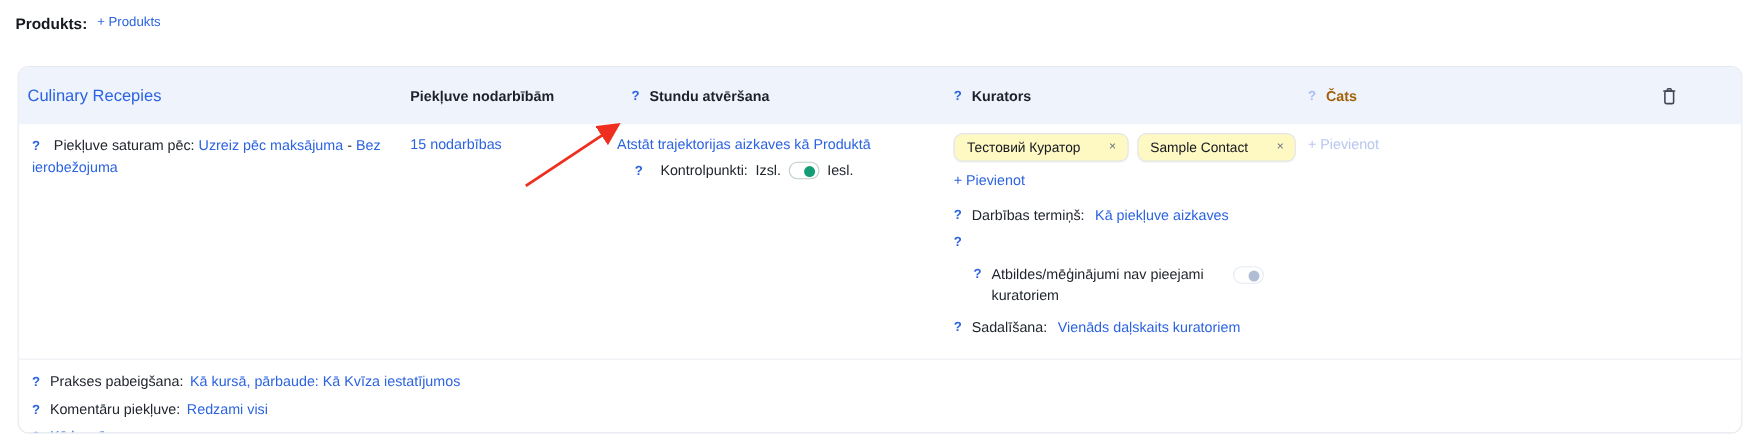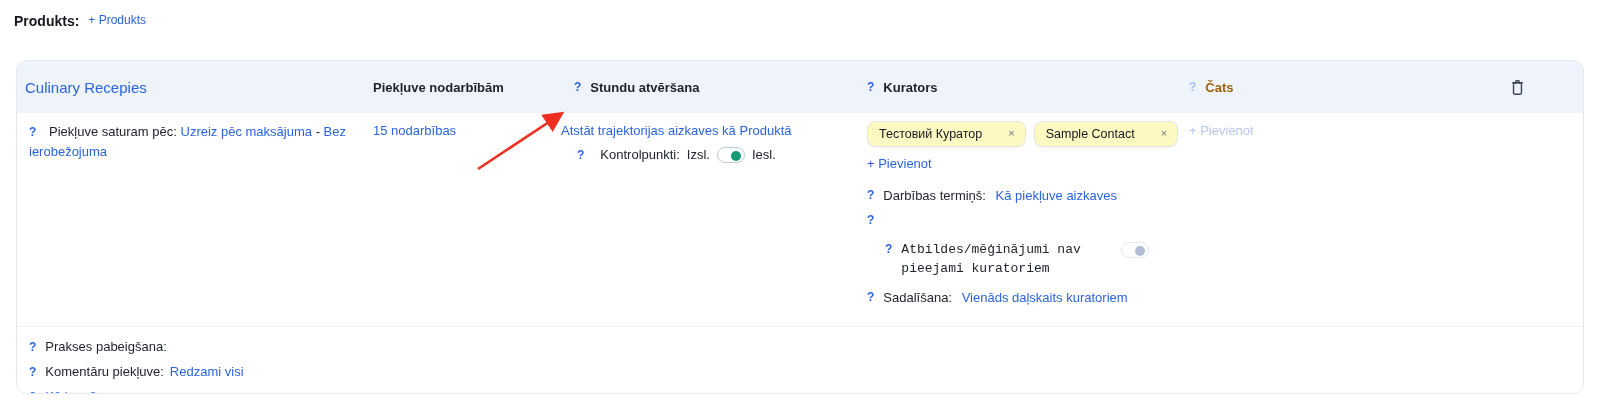--- a/index.html
+++ b/index.html
@@ -93,21 +93,21 @@
     padding: 3px 10px 4px 11px; font-size: 12.5px; color: #15181e;
     box-shadow: 0 1px 1px rgba(20,30,60,.04);
     height: 26px;
   }
   .tag .tag-x { color: #6d7683; font-size: 11px; cursor: pointer; line-height: 1; }
   .add-link { display: inline-block; margin-top: 7px; font-size: 13px; }
   .settings { margin-top: 12px; }
   .setting { display: flex; align-items: flex-start; margin-bottom: 6px; line-height: 19px; }
   .setting .stext { display: inline; }
   .setting.indent { margin-left: 18px; margin-top: 10px; margin-bottom: 10px; }
-  .setting.indent .stext { max-width: 218px; font-family: Liberation Mono, monospace; }
+  .setting.indent .stext { max-width: 218px; }
   .setting .toggle { margin-left: auto; margin-right: 32px; margin-top: 2px; }
   .pale-link { color: #b9c6f0; cursor: pointer; }
 
   
   .divider { border-top: 1px solid #eaedf2; }
   .card-footer { padding: 10px 0 0 12px; }
   .f-row { display: flex; align-items: center; margin-bottom: 5px; line-height: 20px; }
   .f-row .f-label { margin-right: 6px; }
 
   
@@ -232,20 +232,21 @@
 
     <div></div>
   </div>
 
   <div class="divider"></div>
 
   <div class="card-footer">
     <div class="f-row">
       <span class="help">?</span>
       <span class="f-label">Prakses pabeigšana:</span>
+      <a class="link">Kā kursā, pārbaude: Kā Kvīza iestatījumos</a>
     </div>
     <div class="f-row">
       <span class="help">?</span>
       <span class="f-label">Komentāru piekļuve:</span>
       <a class="link">Redzami visi</a>
     </div>
     <div class="f-row">
       <span class="help">?</span>
       <a class="link">Kā kursā</a>
     </div>

